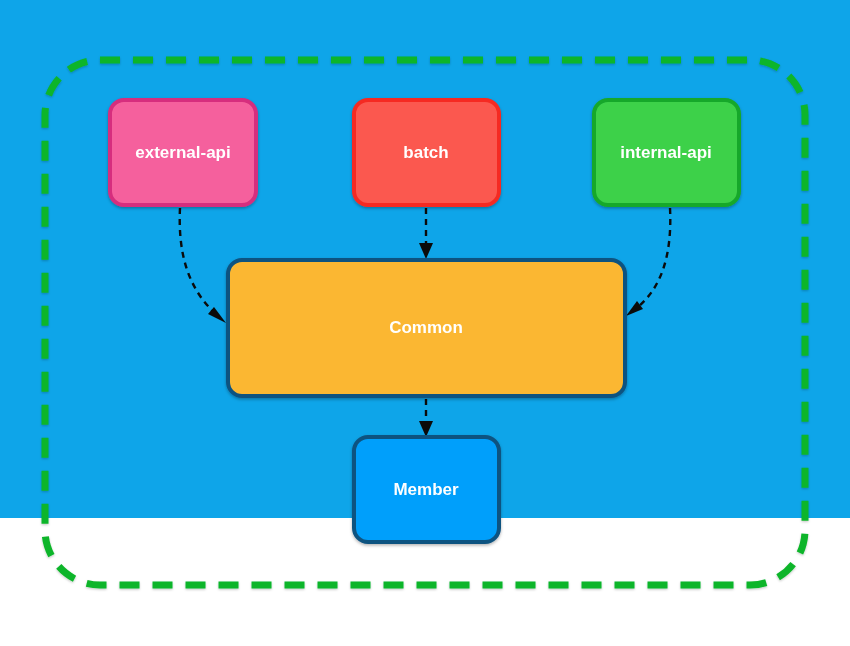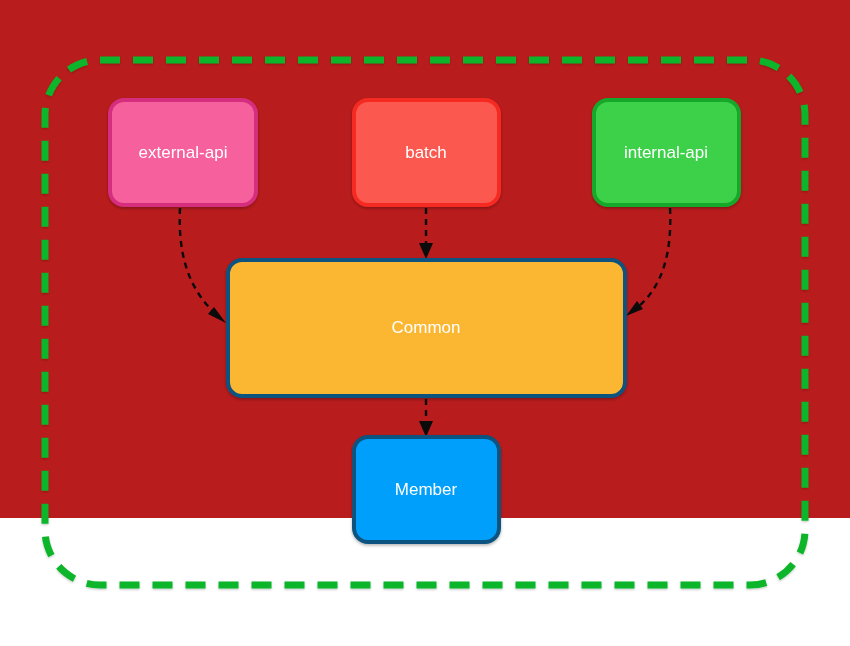--- a/index.html
+++ b/index.html
@@ -11,21 +11,22 @@
   body {
     font-family: "Liberation Sans", sans-serif;
     width: 850px;
     height: 646px;
     overflow: hidden;
   }
   #diagram-root {
     position: relative;
     width: 850px;
     height: 518px;
-    background: #b91c1c;
+    background: #0ea5e9;
+    font-weight: bold;
   }
   #diagram-svg {
     position: absolute;
     left: 0;
     top: 0;
     width: 850px;
     height: 646px;
     display: block;
   }
   .node-label {

